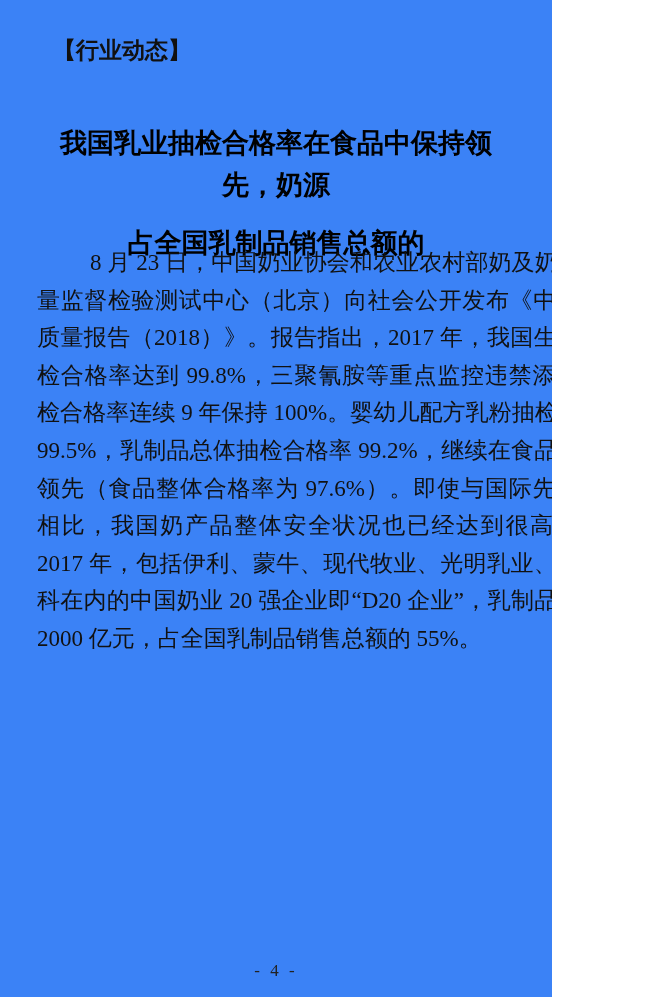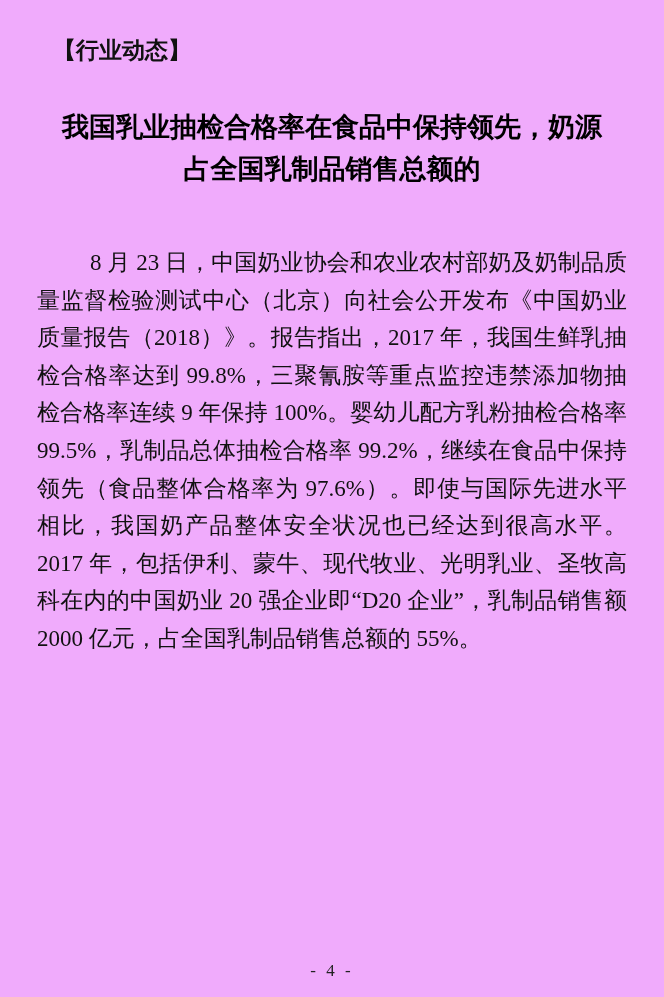--- a/index.html
+++ b/index.html
@@ -2,23 +2,23 @@
 <html><head>
 <meta charset="utf-8">
 <style>
   html, body {
     margin: 0;
     padding: 0;
     background: #ffffff;
   }
   .page {
     position: relative;
-    width: 664px;
+    width: 552px;
     height: 997px;
-    background: #f0abfc;
+    background: #3b82f6;
     color: #111111;
     font-family: "Liberation Serif", serif;
     overflow: hidden;
   }
   .section-header {
     position: absolute;
     top: 36px;
     left: 53px;
     font-family: "Liberation Sans", sans-serif;
     font-weight: 700;
@@ -34,20 +34,21 @@
     margin: 0;
     text-align: center;
     font-family: "Liberation Serif", serif;
     font-weight: 700;
     font-size: 27px;
     line-height: 42px;
     color: #000000;
   }
   .title-line {
     display: block;
+    margin-top: 16px;
   }
   .body-text {
     position: absolute;
     top: 244px;
     left: 37px;
     width: 590px;
     margin: 0;
     font-size: 23px;
     line-height: 37.6px;
     text-align: justify;

